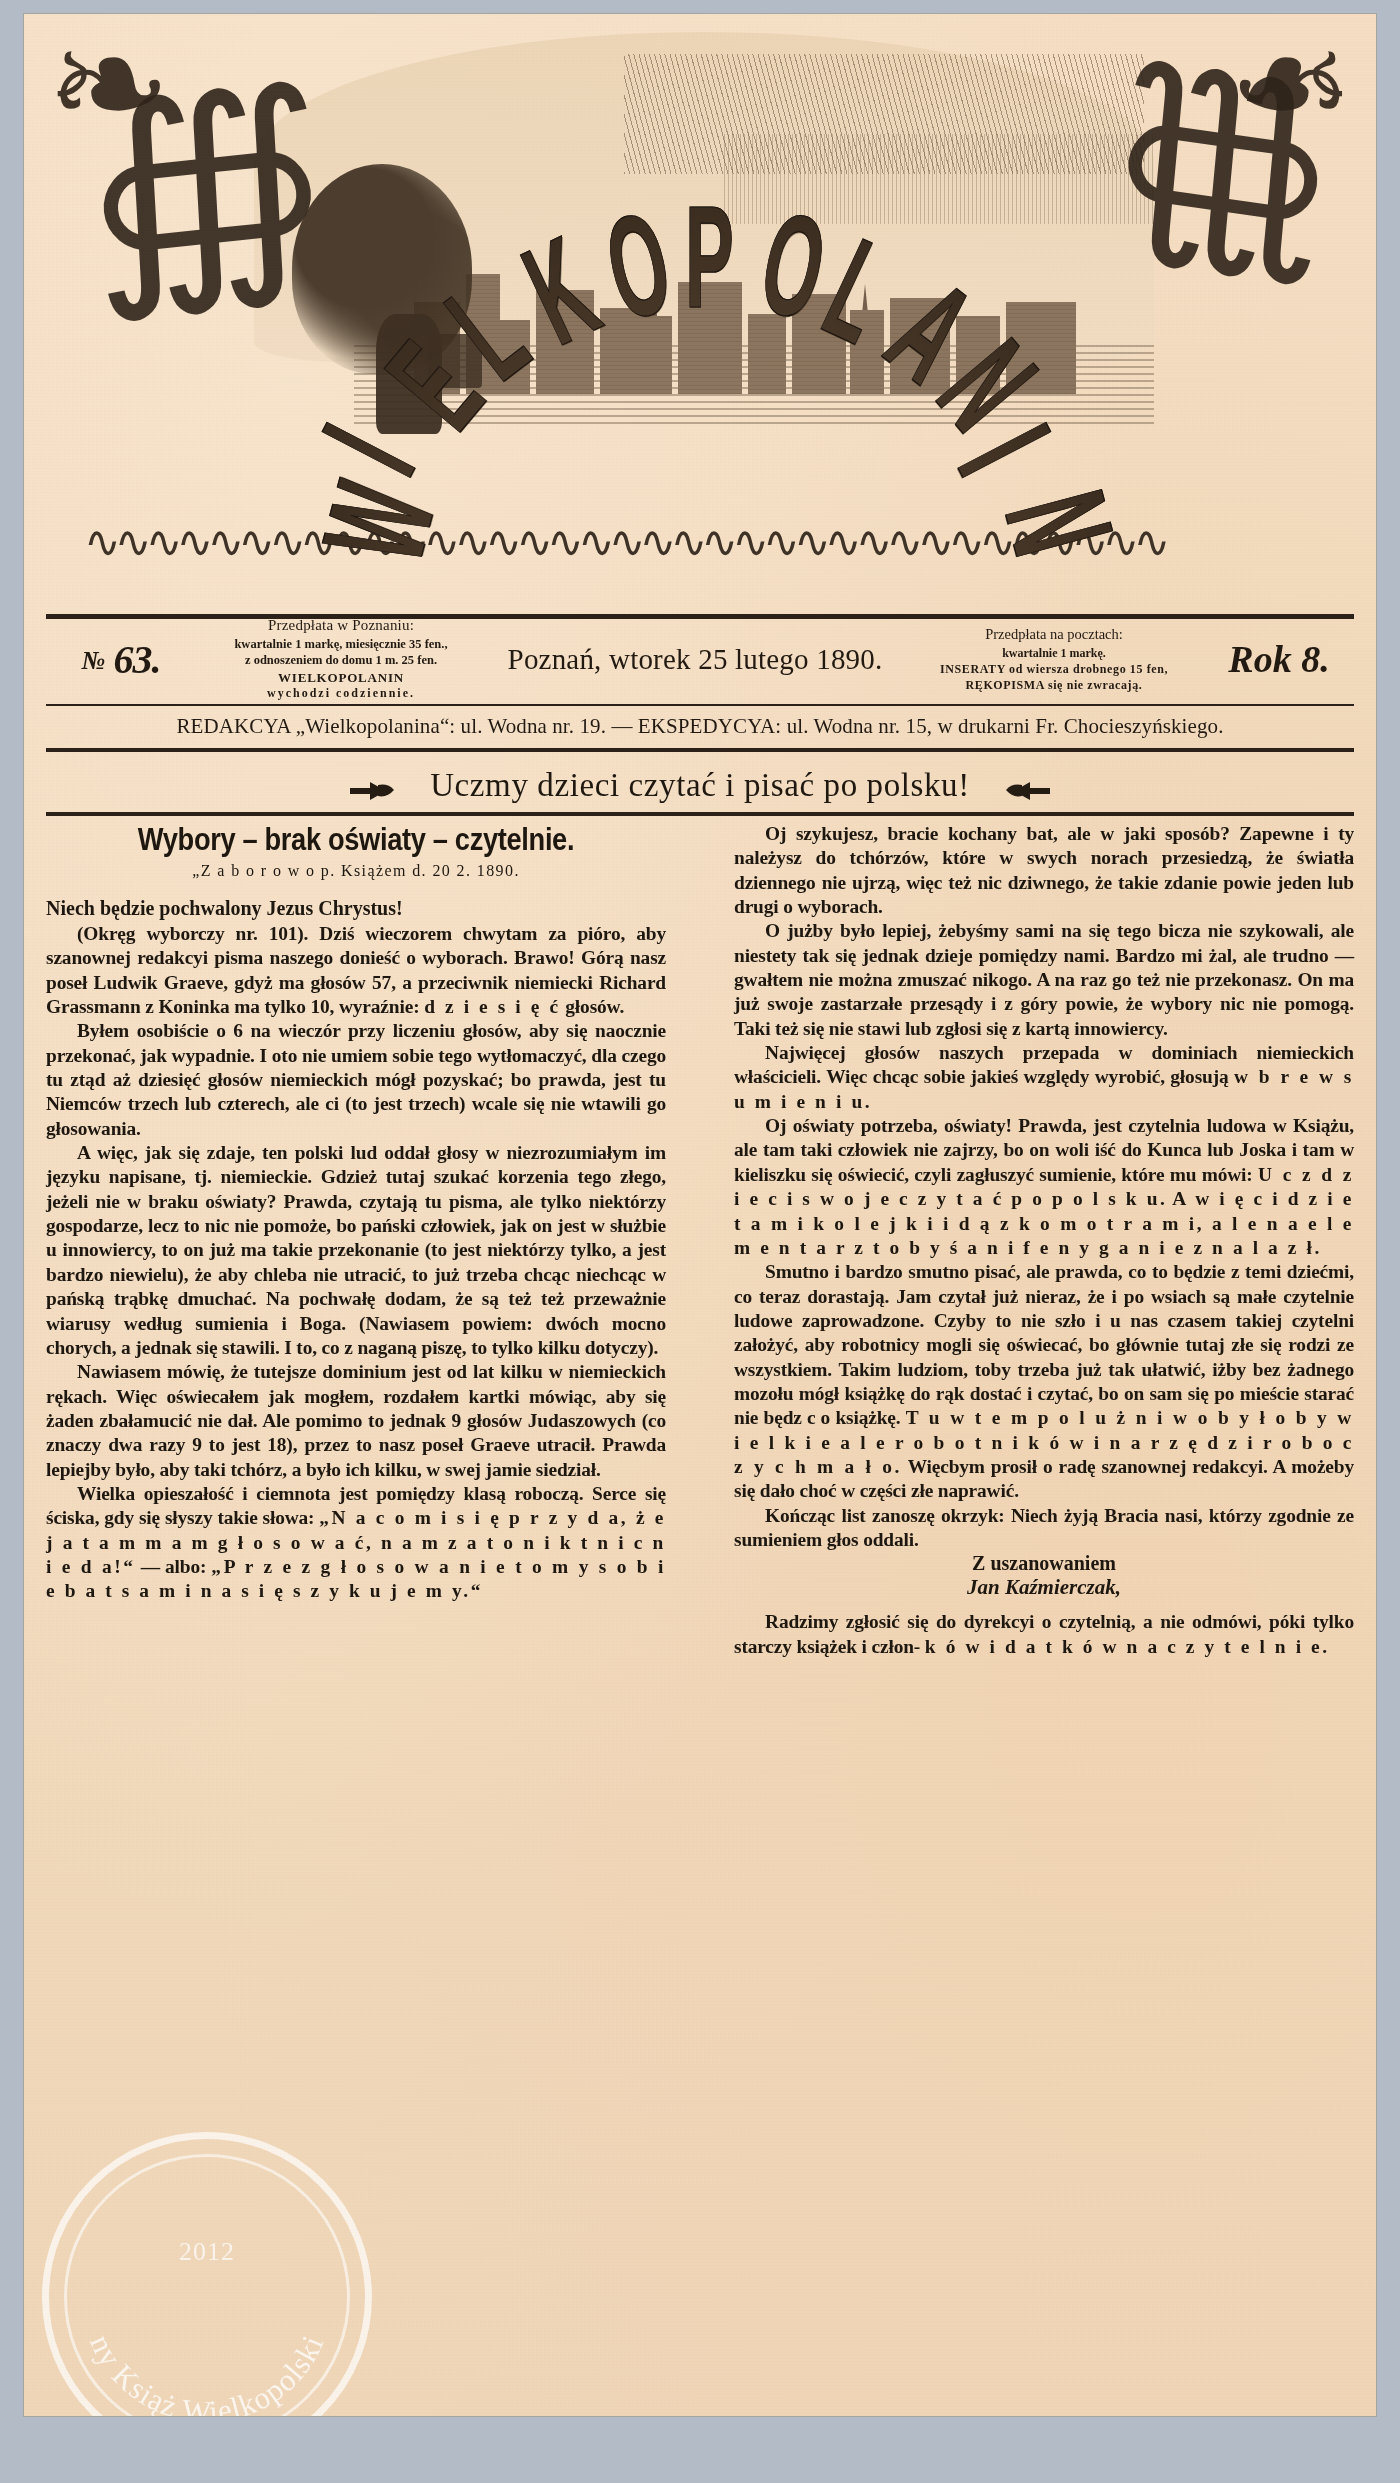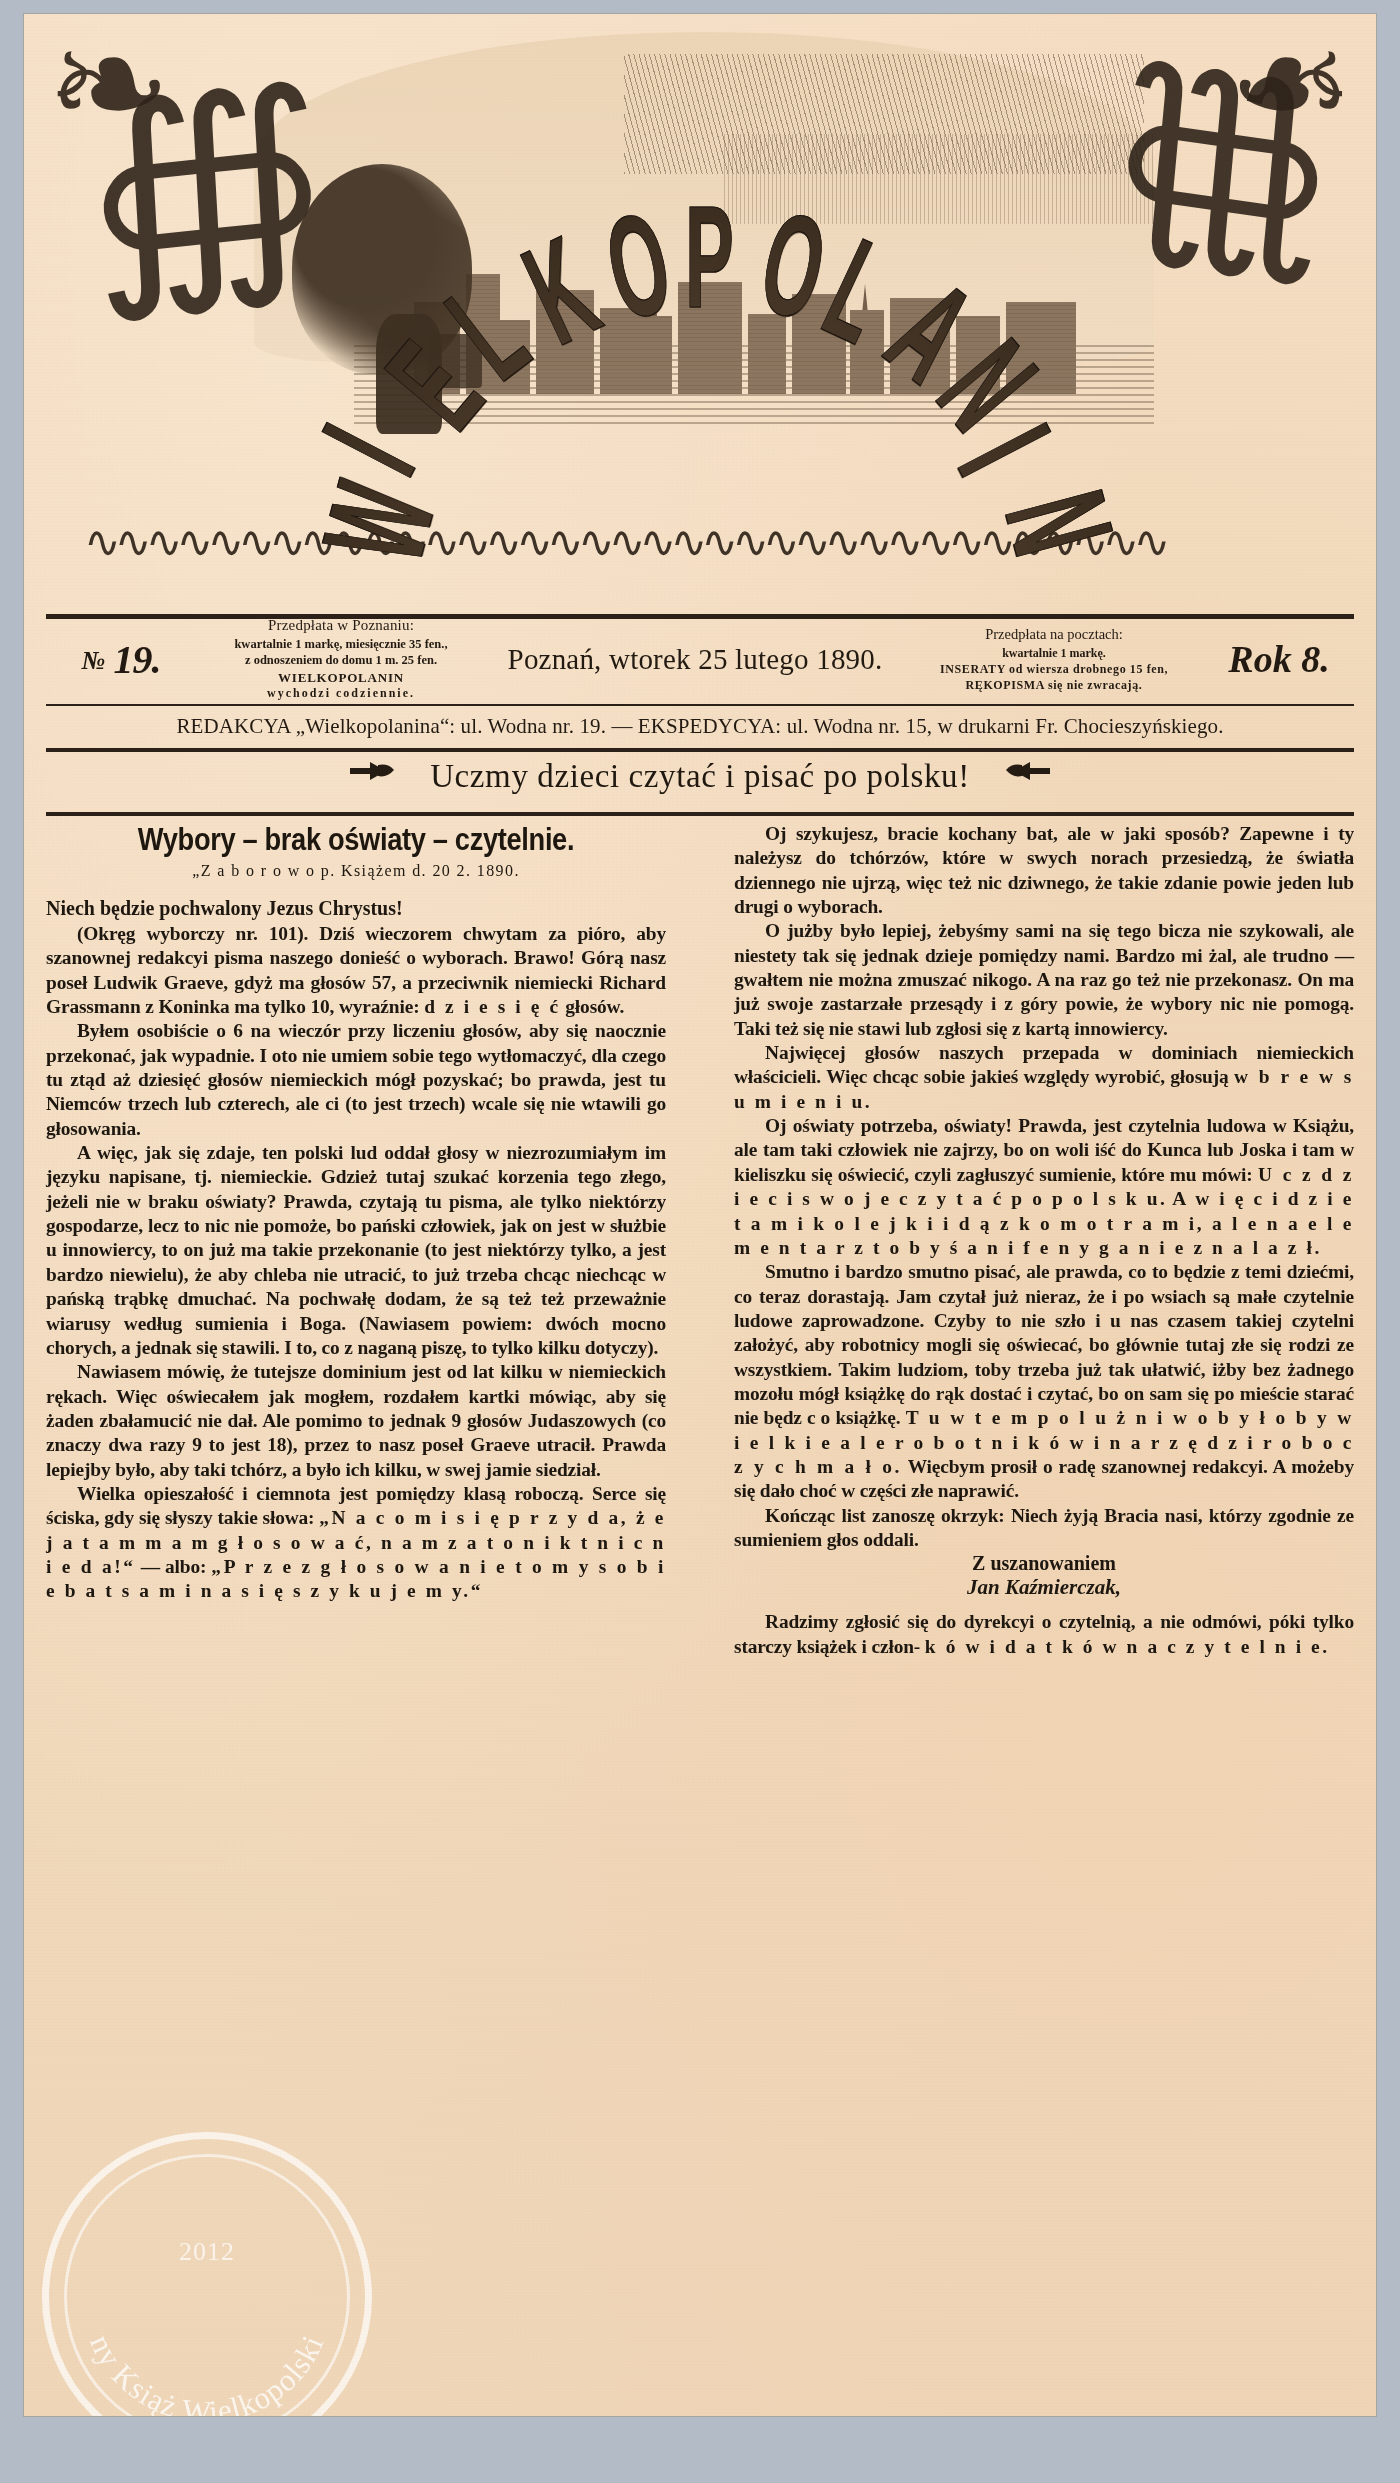--- a/index.html
+++ b/index.html
@@ -85,21 +85,21 @@
   .sub-right .t1{font-size:14.5px;font-weight:400;}
   .sub-right .sp{letter-spacing:.6px;}
   .rok{width:150px;text-align:center;font-size:38px;font-weight:700;font-style:italic;}
 
   
   #address{position:absolute;left:22px;top:700px;width:1308px;text-align:center;
     font-size:21px;color:#221a12;letter-spacing:.1px;}
 
   
   #slogan{position:absolute;left:22px;top:744px;width:1308px;height:46px;
-    display:flex;align-items:flex-start;justify-content:center;gap:26px;color:#1f1810;}
+    display:flex;align-items:flex-end;justify-content:center;gap:26px;color:#1f1810;}
   #slogan .txt{font-size:33px;letter-spacing:.6px;}
   .hand{width:56px;height:26px;position:relative;display:inline-block;}
   .hand svg{display:block;}
 
   
   #cols{position:absolute;left:22px;top:808px;width:1308px;height:1590px;display:flex;}
   .col{width:620px;color:#1d1710;}
   .colgap{width:68px;position:relative;}
   .colgap:after{content:"";position:absolute;left:50%;top:0;bottom:0;width:1px;
      background:rgba(40,30,20,.0);}
@@ -219,21 +219,21 @@
           </div>
       </div>
     </div>
   </div>
 
   <div class="rule-thick" style="top:600px;"></div>
 
   <div id="infobar">
     <div class="issue-no">
       <span class="nr">№</span>
-      <span>19.</span>
+      <span>63.</span>
     </div>
 
     <div class="sub-left">
       <div class="t1">Przedpłata w Poznaniu:</div>
       <div>kwartalnie 1 markę, miesięcznie 35 fen.,</div>
       <div>z odnoszeniem do domu 1 m. 25 fen.</div>
       <div class="paper">WIELKOPOLANIN</div>
       <div class="daily">wychodzi codziennie.</div>
     </div>
 

